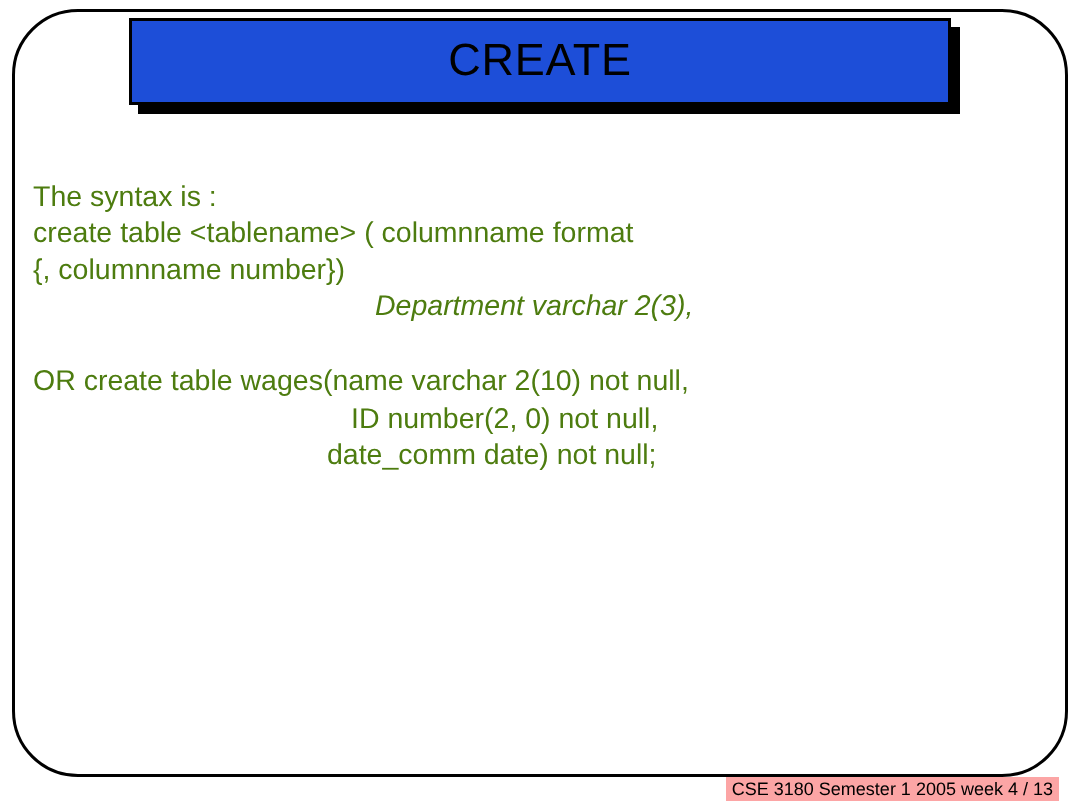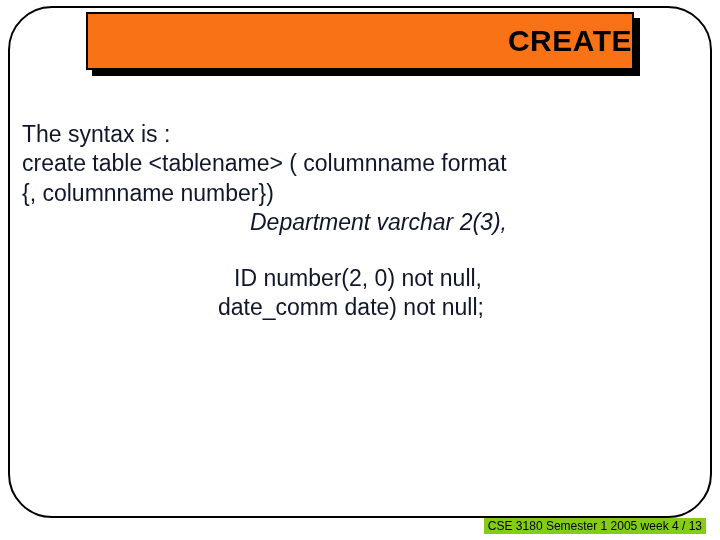--- a/index.html
+++ b/index.html
@@ -28,70 +28,70 @@
     width: 548px;
     height: 58px;
     background: #000;
   }
   .title-box {
     position: absolute;
     left: 86px;
     top: 12px;
     width: 548px;
     height: 58px;
-    background: #f97316;
+    background: #1d4ed8;
     border: 2px solid #000;
     display: flex;
     align-items: center;
-    justify-content: flex-end;
-    font-weight: bold;
+    justify-content: center;
   }
   .title-text {
     font-size: 30px;
     color: #000;
     letter-spacing: 0.5px;
   }
   .body {
     position: absolute;
     left: 22px;
     top: 120px;
     width: 676px;
-    font-size: 23px;
+    font-size: 19px;
     line-height: 1.28;
-    color: #0f172a;
+    color: #4d7c0f;
   }
   .body p { margin: 0; }
   .indent1 { padding-left: 228px; font-style: italic; }
   .indent2a { padding-left: 212px; }
   .indent2b { padding-left: 196px; }
   .indent2c { padding-left: 196px; }
   .sp { height: 26px; }
   .footer {
     position: absolute;
     right: 14px;
     bottom: 6px;
     font-size: 12px;
     color: #000;
-    background: #84cc16;
+    background: #fca5a5;
     padding: 1px 4px;
   }
 </style>
 </head>
 <body>
 
 <div class="slide-frame"></div>
 
 <div class="title-shadow"></div>
 <div class="title-box">
   <span class="title-text">CREATE</span>
 </div>
 
 <div class="body">
   <p>The syntax is :</p>
   <p>create table &lt;tablename&gt; ( columnname format</p>
   <p>{, columnname number})</p>
   <p class="indent1">Department varchar 2(3),</p>
   <div class="sp"></div>
+  <p>OR    create table wages(name varchar 2(10) not null,</p>
   <p class="indent2a"> ID number(2, 0) not null,</p>
   <p class="indent2c">date_comm date) not null;</p>
 </div>
 
 <div class="footer">CSE 3180 Semester 1 2005  week 4 / 13</div>
 
 </body></html>

